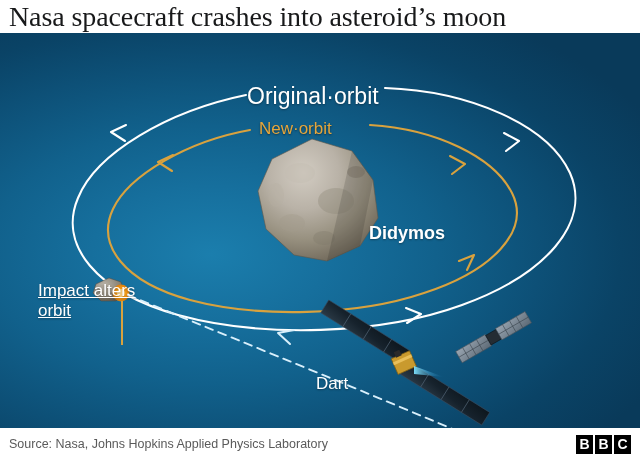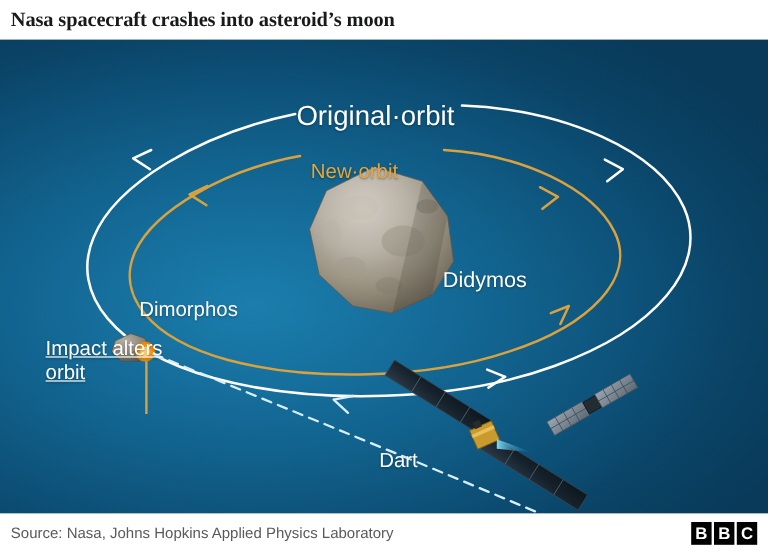--- a/index.html
+++ b/index.html
@@ -20,22 +20,22 @@
   #title-bar {
     position: absolute;
     left: 0; top: 0;
     width: 640px; height: 33px;
     background: #ffffff;
     display: flex;
     align-items: center;
   }
   #headline {
     font-family: "Liberation Serif", serif;
-    font-size: 17px;
-    font-weight: 700;
+    font-size: 28px;
+    font-weight: 400;
     color: #18191a;
     letter-spacing: -0.1px;
     padding-left: 9px;
     white-space: nowrap;
   }
 
   
   #graphic {
     position: absolute;
     left: 0; top: 33px;
@@ -54,22 +54,22 @@
 
   
   .lbl {
     position: absolute;
     color: #ffffff;
     font-family: "Liberation Sans", sans-serif;
     white-space: nowrap;
     text-shadow: 0 1px 2px rgba(0,0,0,.35);
   }
   #label-original-orbit { left: 247px; top: 50px;  font-size: 23px; }
-  #label-new-orbit      { left: 259px; top: 86px;  font-size: 17px; color: #e5a63c; text-shadow: 0 1px 2px rgba(0,0,0,.45); margin-top: 14px; }
-  #label-didymos        { left: 369px; top: 190px; font-size: 18px; }
+  #label-new-orbit      { left: 259px; top: 86px;  font-size: 17px; color: #e5a63c; text-shadow: 0 1px 2px rgba(0,0,0,.45); }
+  #label-didymos        { left: 369px; top: 190px; font-size: 18px; font-weight: bold; }
   #label-dimorphos      { left: 116px; top: 215px; font-size: 17px; }
   #label-impact {
     left: 38px; top: 248px; font-size: 17px;
     line-height: 20px; white-space: normal; width: 130px; text-decoration: underline;
   }
   #label-dart           { left: 316px; top: 341px; font-size: 17px; }
   #label-liciacube      { left: 506px; top: 306px; font-size: 17px; }
 
   
   #footer {
@@ -254,21 +254,20 @@
           <line x1="517" y1="300" x2="517" y2="313" stroke="#3c464f" stroke-width="0.6"></line>
           <line x1="525" y1="300" x2="525" y2="313" stroke="#3c464f" stroke-width="0.6"></line>
           <line x1="501" y1="306.5" x2="535" y2="306.5" stroke="#3c464f" stroke-width="0.6"></line>
         </g>
       </g>
     </svg>
 
     <div class="lbl" id="label-original-orbit">Original·orbit</div>
     <div class="lbl" id="label-new-orbit">New·orbit</div>
     <div class="lbl" id="label-didymos">Didymos</div>
-    <div class="lbl" id="label-dimorphos">Dimorphos</div>
     <div class="lbl" id="label-impact">Impact alters orbit</div>
     <div class="lbl" id="label-dart">Dart</div>
   </div>
 
   <div id="footer">
     <div id="source-text">Source: Nasa, Johns Hopkins Applied Physics Laboratory</div>
     <div id="bbc-logo">
       <span class="blk">B</span>
       <span class="blk">B</span>
       <span class="blk">C</span>

